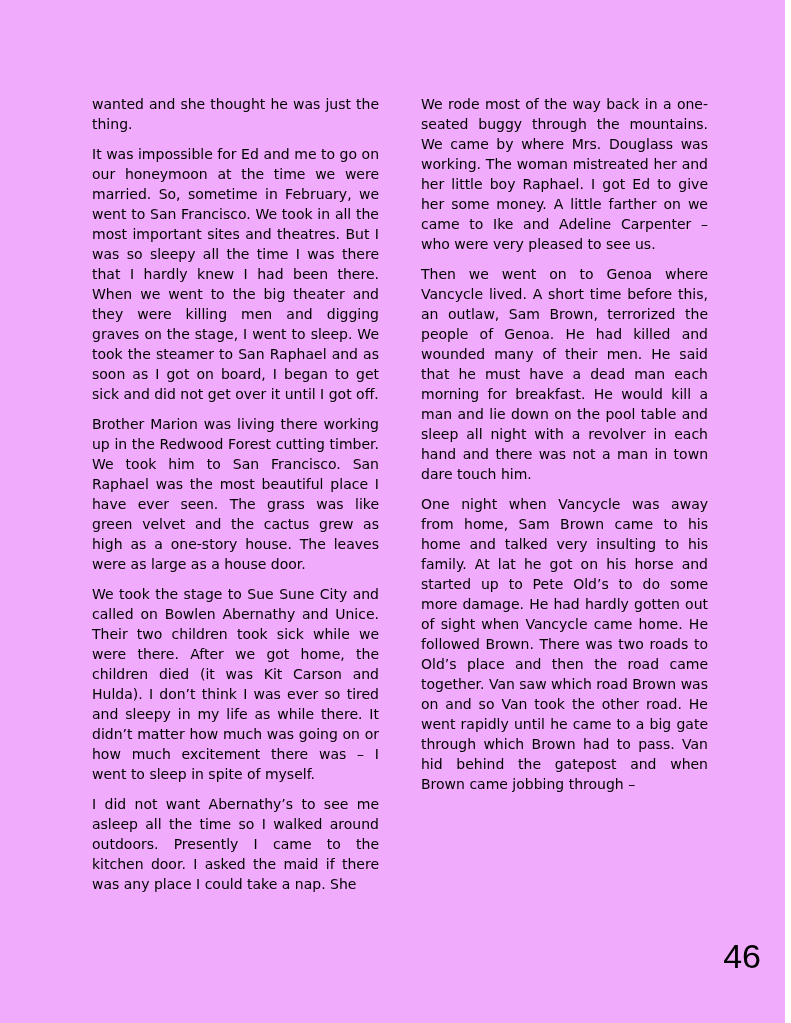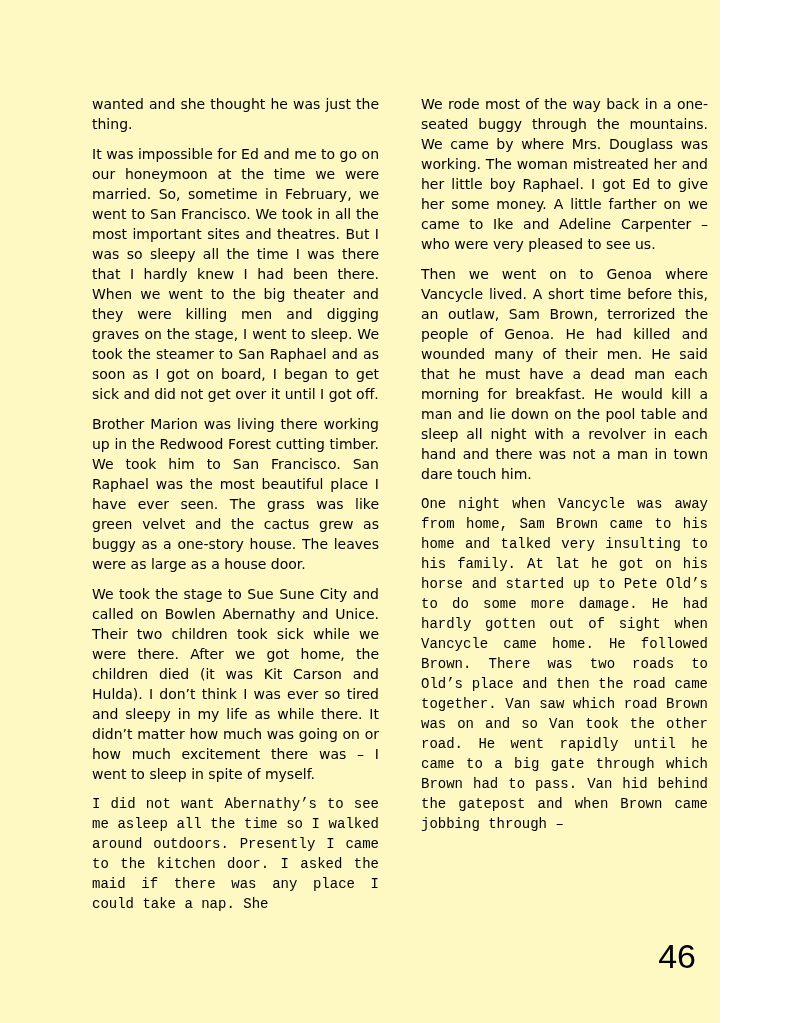--- a/index.html
+++ b/index.html
@@ -2,23 +2,23 @@
 <html><head>
 <meta charset="utf-8">
 <style>
   html, body {
     margin: 0;
     padding: 0;
     background: #ffffff;
   }
   .page {
     position: relative;
-    width: 720px;
+    width: 785px;
     height: 1023px;
-    background: #fef9c3;
+    background: #f0abfc;
     color: #000000;
     overflow: hidden;
   }
   .columns {
     position: absolute;
     left: 92px;
     top: 94px;
     width: 615px;
     display: flex;
     gap: 42px;
@@ -31,42 +31,41 @@
     margin: 0 0 10px 0;
     font-family: "DejaVu Sans", sans-serif;
     font-size: 14px;
     line-height: 20px;
     text-align: justify;
     text-justify: inter-word;
     color: #000000;
   }
   .column p:last-child {
     margin-bottom: 0;
-    font-family: Liberation Mono, monospace;
   }
   .page-number {
     position: absolute;
     right: 24px;
     bottom: 50px;
     font-family: "Liberation Sans", sans-serif;
     font-size: 34px;
     line-height: 1;
     color: #000000;
     margin-left: 20px;
   }
 </style>
 </head>
 <body>
 
 <div class="page">
   <div class="columns">
     <div class="column">
       <p>wanted and she thought he was just the thing.</p>
       <p>It was impossible for Ed and me to go on our honeymoon at the time we were married. So, sometime in February, we went to San Francisco. We took in all the most important sites and theatres. But I was so sleepy all the time I was there that I hardly knew I had been there. When we went to the big theater and they were killing men and digging graves on the stage, I went to sleep. We took the steamer to San Raphael and as soon as I got on board, I began to get sick and did not get over it until I got off.</p>
-      <p>Brother Marion was living there working up in the Redwood Forest cutting timber. We took him to San Francisco. San Raphael was the most beautiful place I have ever seen. The grass was like green velvet and the cactus grew as buggy as a one-story house. The leaves were as large as a house door.</p>
+      <p>Brother Marion was living there working up in the Redwood Forest cutting timber. We took him to San Francisco. San Raphael was the most beautiful place I have ever seen. The grass was like green velvet and the cactus grew as high as a one-story house. The leaves were as large as a house door.</p>
       <p>We took the stage to Sue Sune City and called on Bowlen Abernathy and Unice. Their two children took sick while we were there. After we got home, the children died (it was Kit Carson and Hulda). I don’t think I was ever so tired and sleepy in my life as while there. It didn’t matter how much was going on or how much excitement there was – I went to sleep in spite of myself.</p>
       <p>I did not want Abernathy’s to see me asleep all the time so I walked around outdoors. Presently I came to the kitchen door. I asked the maid if there was any place I could take a nap. She</p>
     </div>
     <div class="column">
       <p>We rode most of the way back in a one-seated buggy through the mountains. We came by where Mrs. Douglass was working. The woman mistreated her and her little boy Raphael. I got Ed to give her some money. A little farther on we came to Ike and Adeline Carpenter – who were very pleased to see us.</p>
       <p>Then we went on to Genoa where Vancycle lived. A short time before this, an outlaw, Sam Brown, terrorized the people of Genoa. He had killed and wounded many of their men. He said that he must have a dead man each morning for breakfast. He would kill a man and lie down on the pool table and sleep all night with a revolver in each hand and there was not a man in town dare touch him.</p>
       <p>One night when Vancycle was away from home, Sam Brown came to his home and talked very insulting to his family. At lat he got on his horse and started up to Pete Old’s to do some more damage. He had hardly gotten out of sight when Vancycle came home. He followed Brown. There was two roads to Old’s place and then the road came together. Van saw which road Brown was on and so Van took the other road. He went rapidly until he came to a big gate through which Brown had to pass. Van hid behind the gatepost and when Brown came jobbing through –</p>
     </div>
   </div>
   <div class="page-number">46</div>

